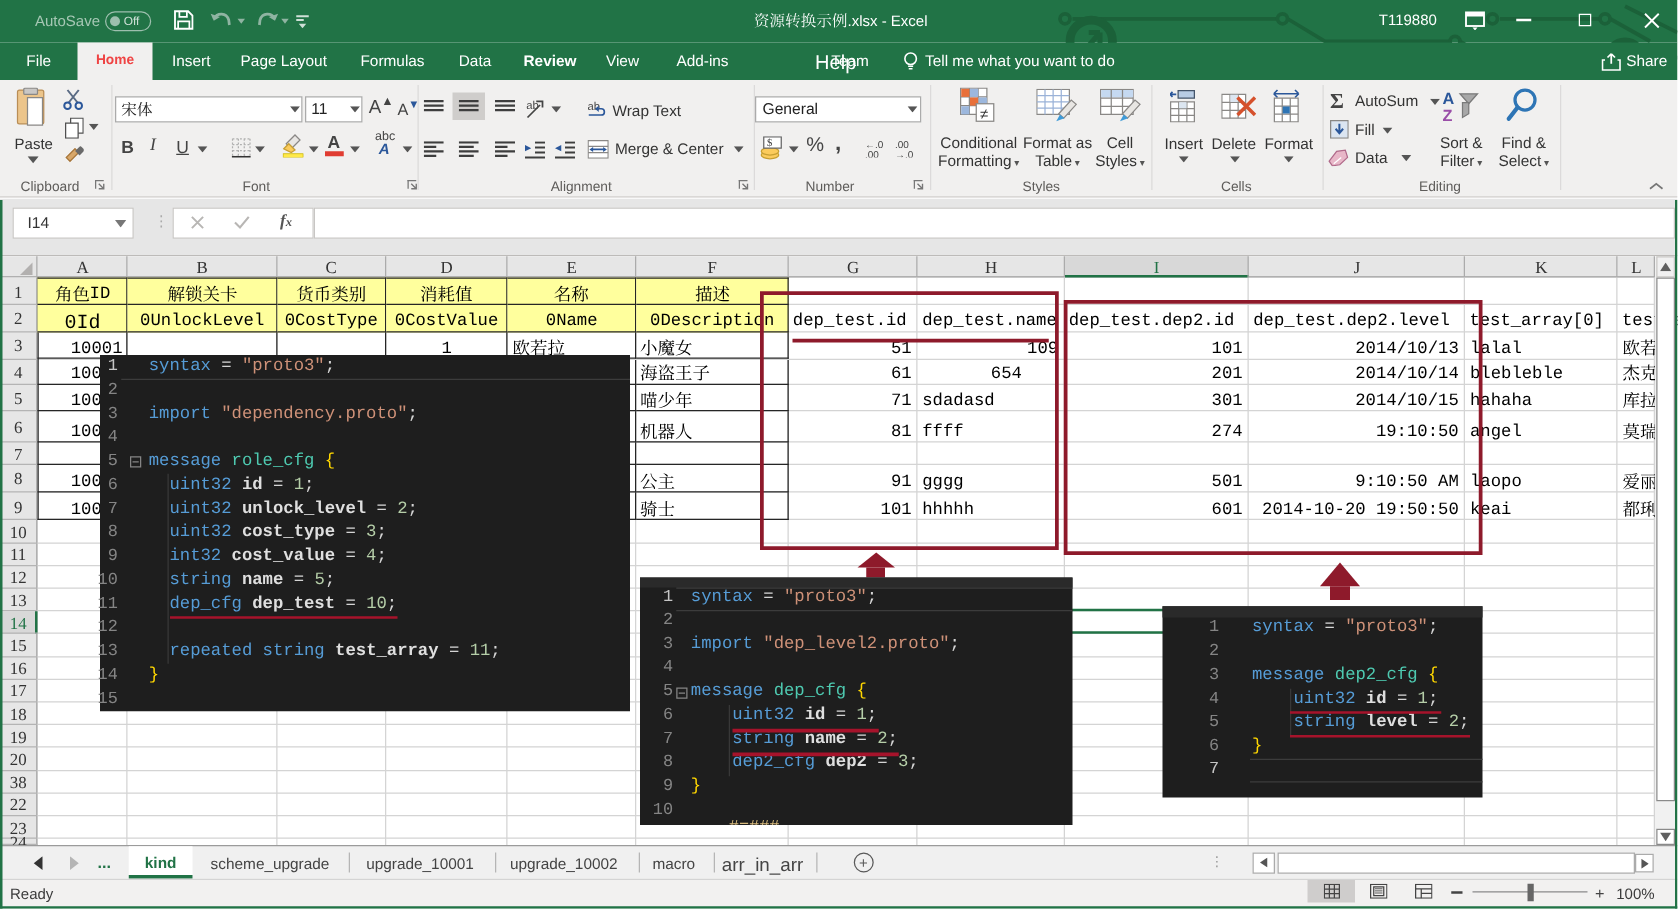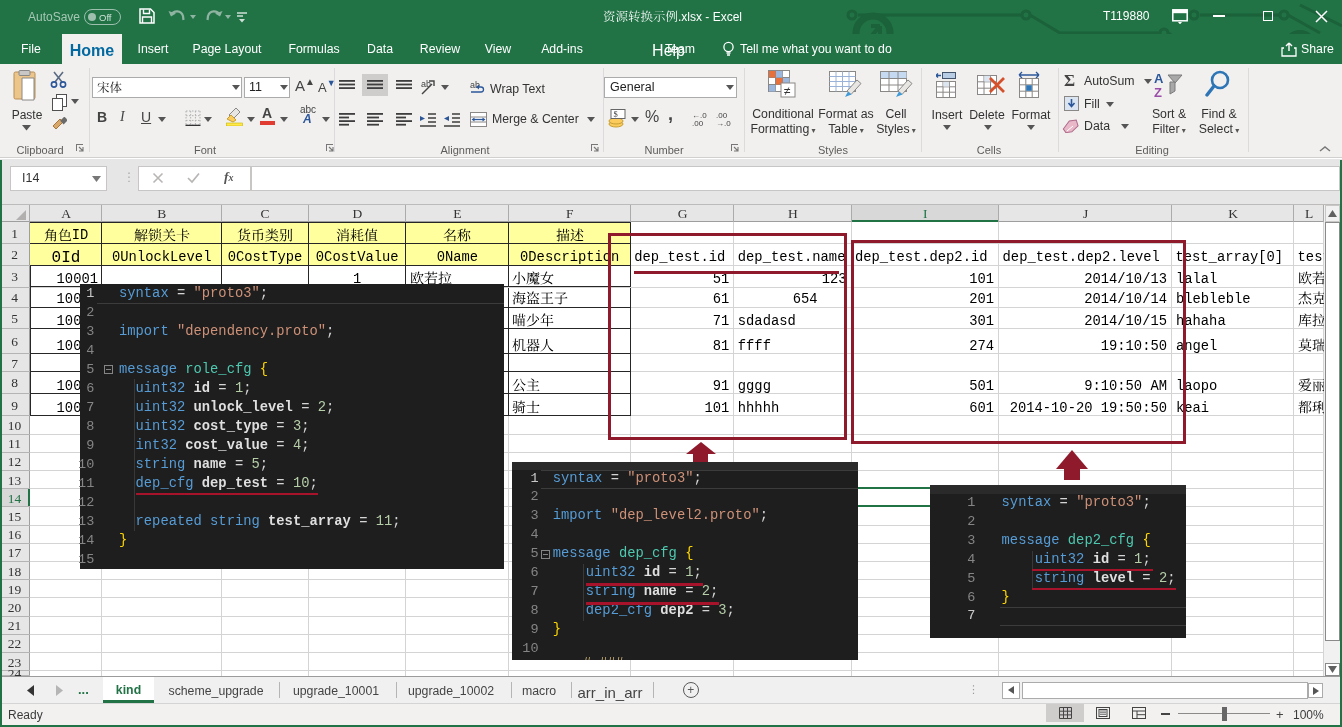--- a/index.html
+++ b/index.html
@@ -137,26 +137,26 @@
     <path d="M6 13 h4 l-2 2.4 z" fill="#fff"></path>
   </svg>
 <div class="ab" style="left:1213px;top:15px;width:12px;height:1.6px;background:#fff"></div>
 <div class="ab" style="left:1263px;top:11px;width:10px;height:10px;border:1.4px solid #fff"></div>
 <svg class="ab" style="left:1315px;top:10px" width="13" height="13" viewBox="0 0 13 13">
 <path d="M1 1 L12 12 M12 1 L1 12" stroke="#fff" stroke-width="1.5"></path>
   </svg>
 <div class="ab" style="left:0;top:34px;width:1342px;height:30px;background:#217346"></div>
 <div class="ab" style="left:62px;top:34px;width:60px;height:30px;background:#f1f0ef"></div>
 <div class="ab" style="left:-29px;top:42px;width:120px;text-align:center;font-size:12.3px;color:#fff;font-weight:400">File</div>
-<div class="ab" style="left:32px;top:42px;width:120px;text-align:center;font-size:16px;color:#0369a1;font-weight:700">Home</div>
+<div class="ab" style="left:32px;top:42px;width:120px;text-align:center;font-size:11px;color:#ef4444;font-weight:700">Home</div>
 <div class="ab" style="left:93px;top:42px;width:120px;text-align:center;font-size:12.3px;color:#fff;font-weight:400">Insert</div>
 <div class="ab" style="left:167px;top:42px;width:120px;text-align:center;font-size:12.3px;color:#fff;font-weight:400">Page Layout</div>
 <div class="ab" style="left:254px;top:42px;width:120px;text-align:center;font-size:12.3px;color:#fff;font-weight:400">Formulas</div>
 <div class="ab" style="left:320px;top:42px;width:120px;text-align:center;font-size:12.3px;color:#fff;font-weight:400">Data</div>
-<div class="ab" style="left:380px;top:42px;width:120px;text-align:center;font-size:12.3px;color:#fff;font-weight:400">Review</div>
+<div class="ab" style="left:380px;top:42px;width:120px;text-align:center;font-size:12.3px;color:#fff;font-weight:700">Review</div>
 <div class="ab" style="left:438px;top:42px;width:120px;text-align:center;font-size:12.3px;color:#fff;font-weight:400">View</div>
 <div class="ab" style="left:502px;top:42px;width:120px;text-align:center;font-size:12.3px;color:#fff;font-weight:400">Add-ins</div>
 <div class="ab" style="left:565px;top:42px;width:120px;text-align:right;font-size:16px;color:#fff;font-weight:400">Help</div>
 <div class="ab" style="left:620px;top:42px;width:120px;text-align:center;font-size:12.3px;color:#fff;font-weight:400">Team</div>
 <svg class="ab" style="left:722px;top:41px" width="13" height="16" viewBox="0 0 13 16">
 <circle cx="6.5" cy="6" r="4.6" fill="none" stroke="#fff" stroke-width="1.3"></circle>
 <path d="M4.5 12 h4 M5 14 h3" stroke="#fff" stroke-width="1.3"></path>
   </svg>
 <div class="ab" style="left:740px;top:42px;font-size:12.3px;color:#fff">Tell me what you want to do</div>
 <svg class="ab" style="left:1281px;top:42px" width="16" height="15" viewBox="0 0 16 15">
@@ -536,21 +536,21 @@
 <div class="ab" style="left:0;top:527.1px;width:29px;text-align:center;font-family:'Liberation Serif',serif;font-size:13.5px;color:#333;color:#333;line-height:15px">16</div>
 <div class="ab" style="left:0;top:560.9px;width:30px;height:1px;background:#b4b4b4"></div>
 <div class="ab" style="left:0;top:545.3px;width:29px;text-align:center;font-family:'Liberation Serif',serif;font-size:13.5px;color:#333;color:#333;line-height:15px">17</div>
 <div class="ab" style="left:0;top:579.1px;width:30px;height:1px;background:#b4b4b4"></div>
 <div class="ab" style="left:0;top:563.5px;width:29px;text-align:center;font-family:'Liberation Serif',serif;font-size:13.5px;color:#333;color:#333;line-height:15px">18</div>
 <div class="ab" style="left:0;top:597.3px;width:30px;height:1px;background:#b4b4b4"></div>
 <div class="ab" style="left:0;top:581.7px;width:29px;text-align:center;font-family:'Liberation Serif',serif;font-size:13.5px;color:#333;color:#333;line-height:15px">19</div>
 <div class="ab" style="left:0;top:615.5px;width:30px;height:1px;background:#b4b4b4"></div>
 <div class="ab" style="left:0;top:599.9px;width:29px;text-align:center;font-family:'Liberation Serif',serif;font-size:13.5px;color:#333;color:#333;line-height:15px">20</div>
 <div class="ab" style="left:0;top:633.7px;width:30px;height:1px;background:#b4b4b4"></div>
-<div class="ab" style="left:0;top:618.1px;width:29px;text-align:center;font-family:'Liberation Serif',serif;font-size:13.5px;color:#333;color:#333;line-height:15px">21</div>
+<div class="ab" style="left:0;top:618.1px;width:29px;text-align:center;font-family:'Liberation Serif',serif;font-size:13.5px;color:#333;color:#333;line-height:15px">38</div>
 <div class="ab" style="left:0;top:651.9px;width:30px;height:1px;background:#b4b4b4"></div>
 <div class="ab" style="left:0;top:636.3px;width:29px;text-align:center;font-family:'Liberation Serif',serif;font-size:13.5px;color:#333;color:#333;line-height:15px">22</div>
 <div class="ab" style="left:0;top:670.1px;width:30px;height:1px;background:#b4b4b4"></div>
 <div class="ab" style="left:0;top:654.5px;width:29px;text-align:center;font-family:'Liberation Serif',serif;font-size:13.5px;color:#333;color:#333;line-height:15px">23</div>
 <div class="ab" style="left:0;top:675.0px;width:30px;height:1px;background:#b4b4b4"></div>
 <div class="ab" style="left:0;top:666.05px;width:29px;text-align:center;font-family:'Liberation Serif',serif;font-size:13.5px;color:#333;color:#333;line-height:15px">24</div>
 <div class="ab" style="left:101px;top:222px;width:1px;height:454.0px;background:#d4d4d4"></div>
 <div class="ab" style="left:220.5px;top:222px;width:1px;height:454.0px;background:#d4d4d4"></div>
 <div class="ab" style="left:307.5px;top:222px;width:1px;height:454.0px;background:#d4d4d4"></div>
 <div class="ab" style="left:405px;top:222px;width:1px;height:454.0px;background:#d4d4d4"></div>
@@ -746,21 +746,21 @@
 <svg style="position:absolute;left:1297.6px;top:399.8px;" class="cj" width="28" height="14" viewBox="0 0 2000 1000" fill="#000">
     <use href="#g90fd"></use>
     <use href="#g740d" x="1000"></use>
   </svg>
 <div class="cell" style="left:630.8px;top:271.9px;width:98.5px;height:16px;line-height:16px;text-align:right;font-size:13.8px">51</div>
 <div class="cell" style="left:630.8px;top:292.29999999999995px;width:98.5px;height:16px;line-height:16px;text-align:right;font-size:13.8px">61</div>
 <div class="cell" style="left:630.8px;top:313.79999999999995px;width:98.5px;height:16px;line-height:16px;text-align:right;font-size:13.8px">71</div>
 <div class="cell" style="left:630.8px;top:338.7px;width:98.5px;height:16px;line-height:16px;text-align:right;font-size:13.8px">81</div>
 <div class="cell" style="left:630.8px;top:378.5px;width:98.5px;height:16px;line-height:16px;text-align:right;font-size:13.8px">91</div>
 <div class="cell" style="left:630.8px;top:400.7px;width:98.5px;height:16px;line-height:16px;text-align:right;font-size:13.8px">101</div>
-<div class="cell" style="left:734.3px;top:271.9px;width:112.20000000000005px;height:16px;line-height:16px;text-align:right;font-size:13.8px">123</div>
+<div class="cell" style="left:734.3px;top:271.9px;width:112.20000000000005px;height:16px;line-height:16px;text-align:right;font-size:13.8px">109</div>
 <div class="cell" style="left:749px;top:292.29999999999995px;width:112.20000000000005px;height:16px;line-height:16px;text-align:center;font-size:13.8px">654</div>
 <div class="cell" style="left:737.8px;top:313.79999999999995px;height:16px;line-height:16px;font-size:13.8px">sdadasd</div>
 <div class="cell" style="left:737.8px;top:338.7px;height:16px;line-height:16px;font-size:13.8px">ffff</div>
 <div class="cell" style="left:737.8px;top:378.5px;height:16px;line-height:16px;font-size:13.8px">gggg</div>
 <div class="cell" style="left:737.8px;top:400.7px;height:16px;line-height:16px;font-size:13.8px">hhhhh</div>
 <div class="cell" style="left:851.5px;top:271.9px;width:142.60000000000002px;height:16px;line-height:16px;text-align:right;font-size:13.8px">101</div>
 <div class="cell" style="left:851.5px;top:292.29999999999995px;width:142.60000000000002px;height:16px;line-height:16px;text-align:right;font-size:13.8px">201</div>
 <div class="cell" style="left:851.5px;top:313.79999999999995px;width:142.60000000000002px;height:16px;line-height:16px;text-align:right;font-size:13.8px">301</div>
 <div class="cell" style="left:851.5px;top:338.7px;width:142.60000000000002px;height:16px;line-height:16px;text-align:right;font-size:13.8px">274</div>
 <div class="cell" style="left:851.5px;top:378.5px;width:142.60000000000002px;height:16px;line-height:16px;text-align:right;font-size:13.8px">501</div>

